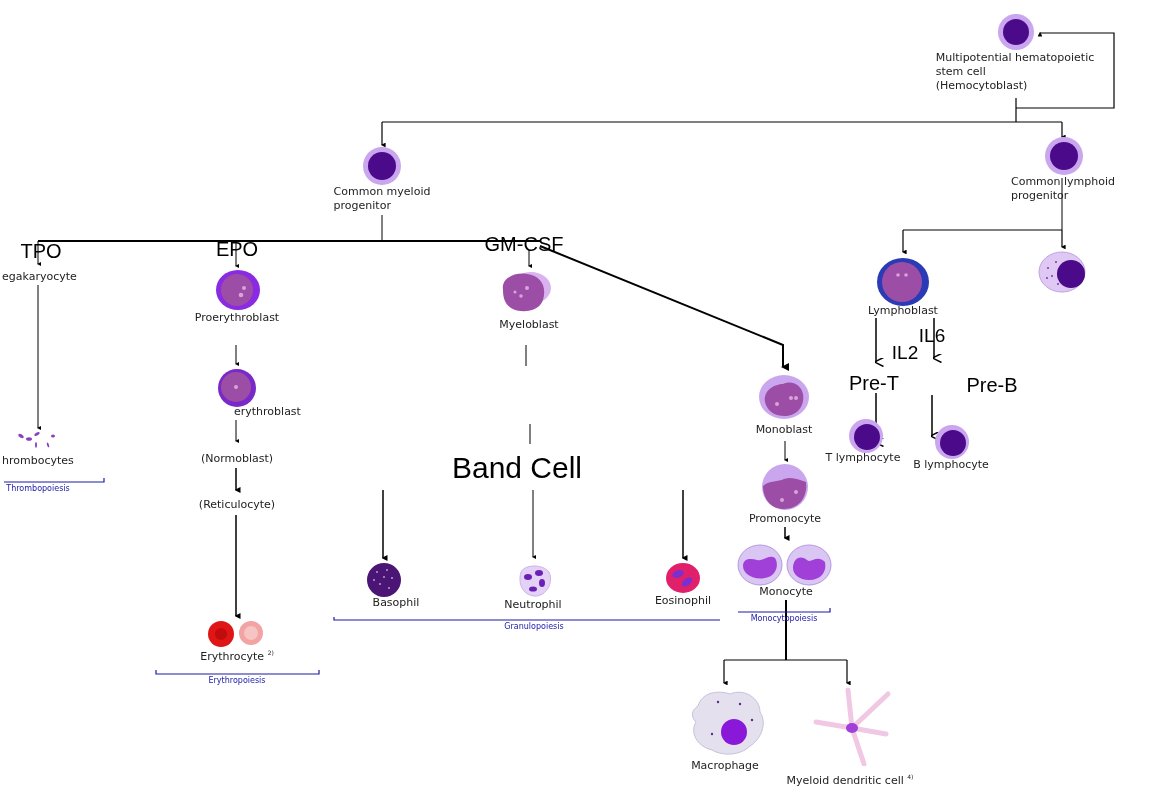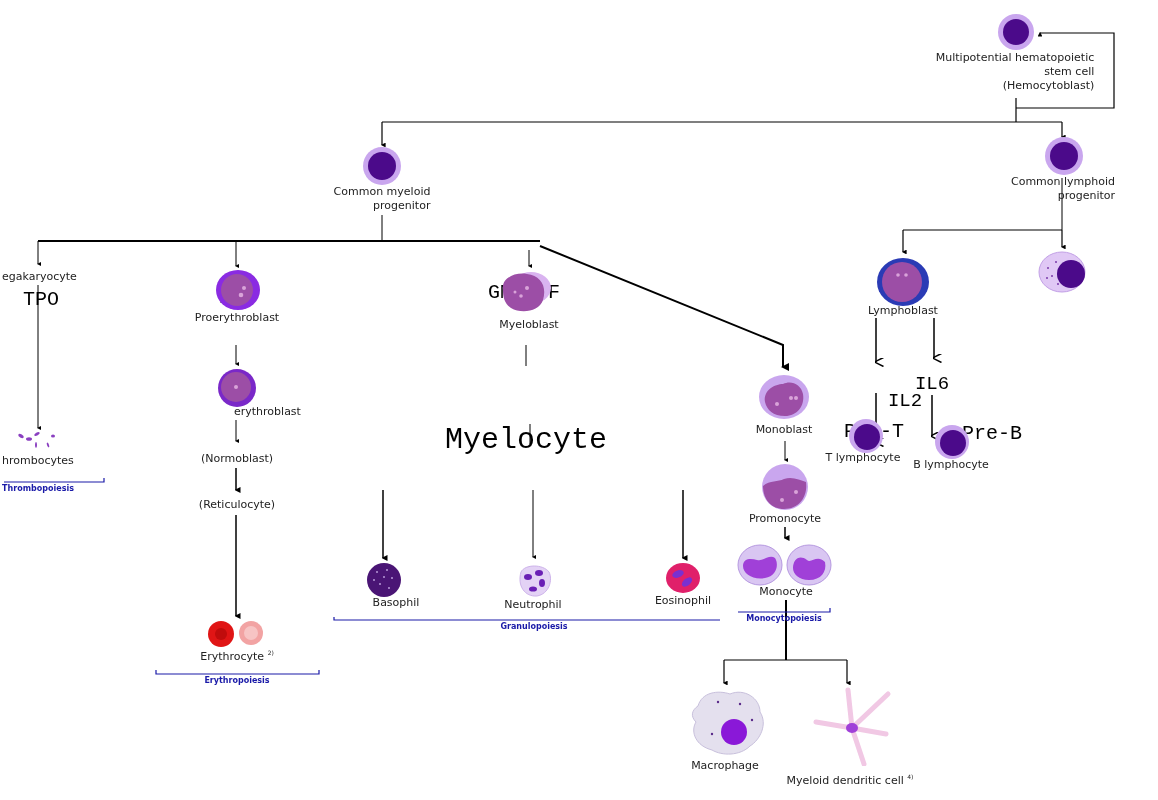--- a/index.html
+++ b/index.html
@@ -1,24 +1,24 @@
 <!DOCTYPE html>
 <html><head>
 <meta charset="utf-8">
 <style>
   html, body { margin:0; padding:0; background:#ffffff; }
   #stage { position:relative; width:1158px; height:800px; overflow:hidden; background:#fff; font-family:"DejaVu Sans", sans-serif; }
   svg#lines { position:absolute; left:0; top:0; }
-  .lbl { position:absolute; font-size:11px; color:#222; white-space:nowrap; text-align:right; line-height:14px; transform:translateX(-50%); }
+  .lbl { position:absolute; font-size:11px; color:#222; white-space:nowrap; text-align:left; line-height:14px; transform:translateX(-50%); }
   .lbl.left { transform:none; text-align:left; }
-  .big { position:absolute; font-family:Liberation Mono, monospace; color:#000; white-space:nowrap; transform:translateX(-50%);margin-top:48px; }
+  .big { position:absolute; font-family:Liberation Sans, sans-serif; color:#000; white-space:nowrap; transform:translateX(-50%); }
   .f18 { font-size:19px; }
   .f20 { font-size:20px; }
   .f30 { font-size:30px; }
-  .proc { position:absolute; font-size:8px; font-weight:bold; color:#1a1aa8; white-space:nowrap; transform:translateX(-50%); }
+  .proc { position:absolute; font-size:8px; font-weight:normal; color:#1a1aa8; white-space:nowrap; transform:translateX(-50%); }
   .cell { position:absolute; }
   sup { font-size:6px; }
 </style>
 </head>
 <body>
 
 <div id="stage">
 
   <svg id="lines" width="1158" height="800">
     <defs>
@@ -155,21 +155,21 @@
   <div class="proc" style="left:237px;top:676px">Erythropoiesis</div>
 
   <svg class="cell" style="left:497px;top:268px" width="60" height="50">
     <ellipse cx="34" cy="20" rx="20" ry="16" fill="#d9b3f0"></ellipse>
     <path d="M6,22 C4,10 18,4 30,6 C44,8 50,18 46,32 C42,44 24,46 14,40 C8,36 6,30 6,22 Z" fill="#9c4ea6"></path>
     <circle cx="30" cy="20" r="2" fill="#d9a3d9"></circle>
       <circle cx="24" cy="28" r="1.8" fill="#d9a3d9"></circle>
       <circle cx="18" cy="24" r="1.5" fill="#d9a3d9"></circle>
   </svg>
   <div class="lbl" style="left:529px;top:318px">Myeloblast</div>
-  <div class="big f30" style="left:526px;top:375px">Myelocyte</div>
+  <div class="big f30" style="left:517px;top:451px">Band Cell</div>
 
   <svg class="cell" style="left:365px;top:562px" width="38" height="36">
     <circle cx="19" cy="18" r="17" fill="#4a1575"></circle>
     <g fill="#b89ad8">
         <circle cx="12" cy="10" r="1"></circle>
         <circle cx="22" cy="8" r="1"></circle>
         <circle cx="27" cy="16" r="1"></circle>
         <circle cx="15" cy="22" r="1"></circle>
         <circle cx="24" cy="26" r="1"></circle>
         <circle cx="9" cy="18" r="1"></circle>

